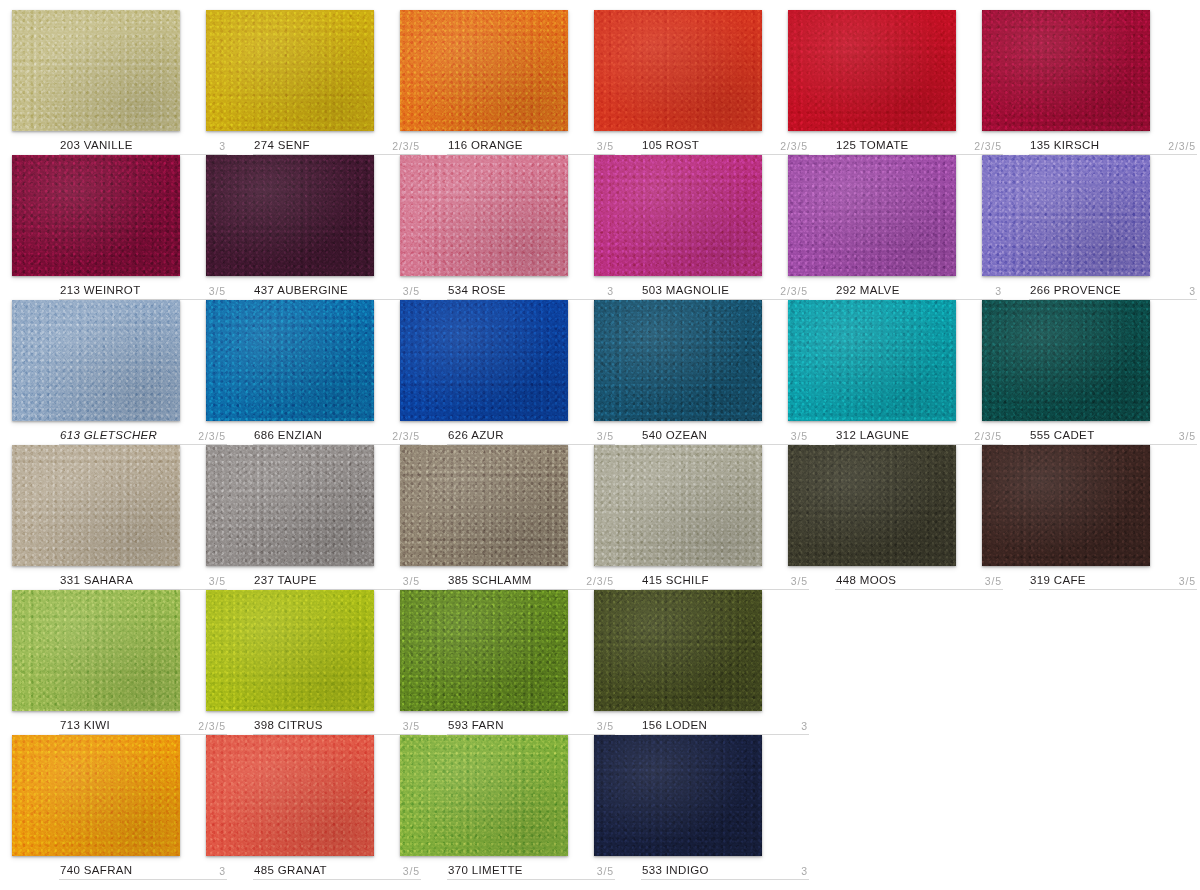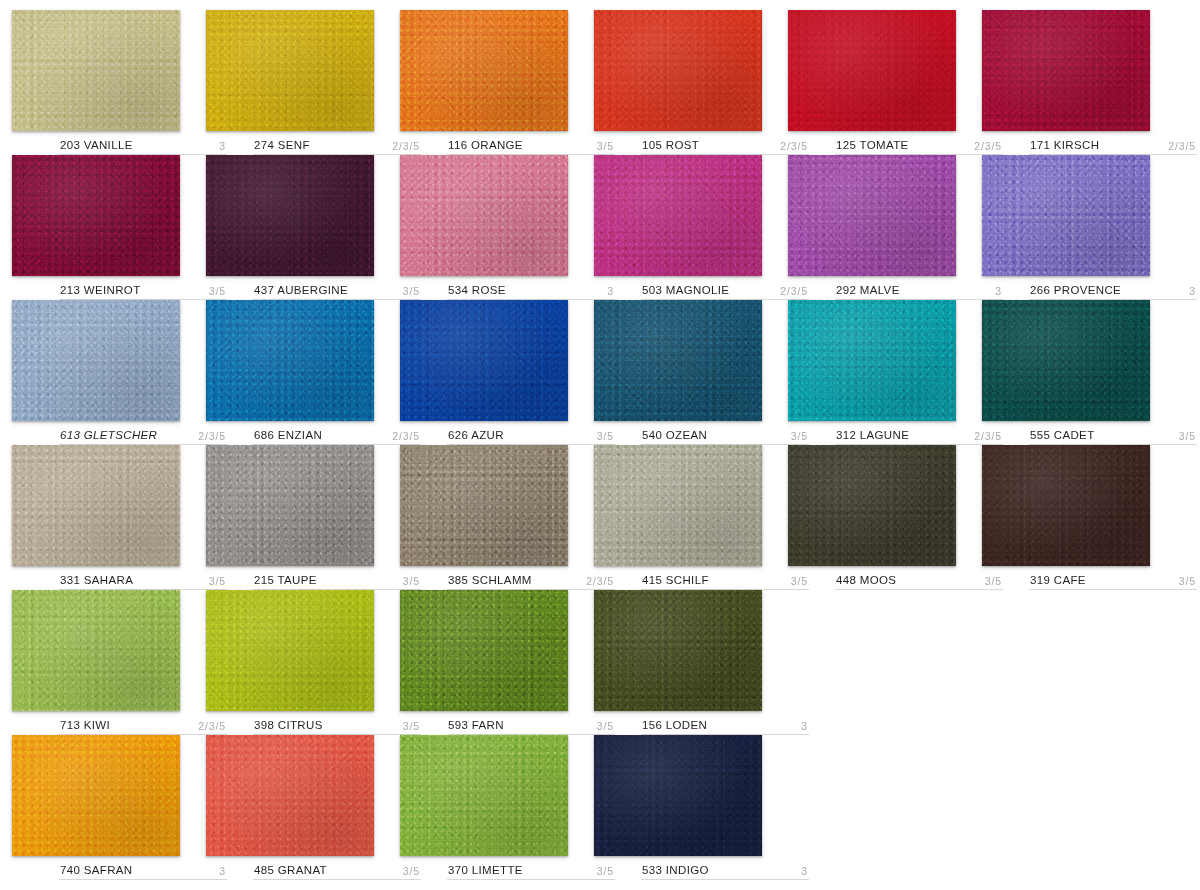--- a/index.html
+++ b/index.html
@@ -182,21 +182,21 @@
       </div>
     </div>
     <div class="swatch-cell">
       <div class="swatch-chip">
         <div class="chip-base" style="background: rgb(156, 12, 51);"></div>
         <div class="chip-tex" style="background-position: 1px 7px, 1px 2px, 4px 7px, 8px 10px, 1px 2px, 9px 4px;"></div>
         <div class="chip-fib" style="transform: rotate(-14deg);"></div>
         <div class="chip-vig"></div>
       </div>
       <div class="swatch-meta" style="border-bottom-color: rgb(216, 216, 216);">
-        <span class="swatch-name" style="color: rgb(35, 31, 32);">171 KIRSCH</span>
+        <span class="swatch-name" style="color: rgb(35, 31, 32);">135 KIRSCH</span>
         <span class="swatch-code" style="color: rgb(169, 169, 169);">2/3/5</span>
       </div>
     </div>
     <div class="swatch-cell">
       <div class="swatch-chip">
         <div class="chip-base" style="background: rgb(124, 12, 54);"></div>
         <div class="chip-tex" style="background-position: 4px 3px, 3px 9px, 0px 2px, 3px 12px, 0px 0px, 3px 10px;"></div>
         <div class="chip-fib" style="transform: rotate(-7deg);"></div>
         <div class="chip-vig"></div>
       </div>
@@ -350,21 +350,21 @@
       </div>
     </div>
     <div class="swatch-cell">
       <div class="swatch-chip">
         <div class="chip-base" style="background: rgb(145, 140, 138);"></div>
         <div class="chip-tex" style="background-position: 1px 5px, 2px 1px, 4px 1px, 4px 12px, 5px 4px, 3px 10px;"></div>
         <div class="chip-fib" style="transform: rotate(14deg);"></div>
         <div class="chip-vig"></div>
       </div>
       <div class="swatch-meta" style="border-bottom-color: rgb(216, 216, 216);">
-        <span class="swatch-name" style="color: rgb(35, 31, 32);">215 TAUPE</span>
+        <span class="swatch-name" style="color: rgb(35, 31, 32);">237 TAUPE</span>
         <span class="swatch-code" style="color: rgb(169, 169, 169);">3/5</span>
       </div>
     </div>
     <div class="swatch-cell">
       <div class="swatch-chip">
         <div class="chip-base" style="background: rgb(140, 127, 109);"></div>
         <div class="chip-tex" style="background-position: 4px 1px, 4px 8px, 0px 4px, 10px 1px, 4px 2px, 10px 3px;"></div>
         <div class="chip-fib" style="transform: rotate(-14deg);"></div>
         <div class="chip-vig"></div>
       </div>

